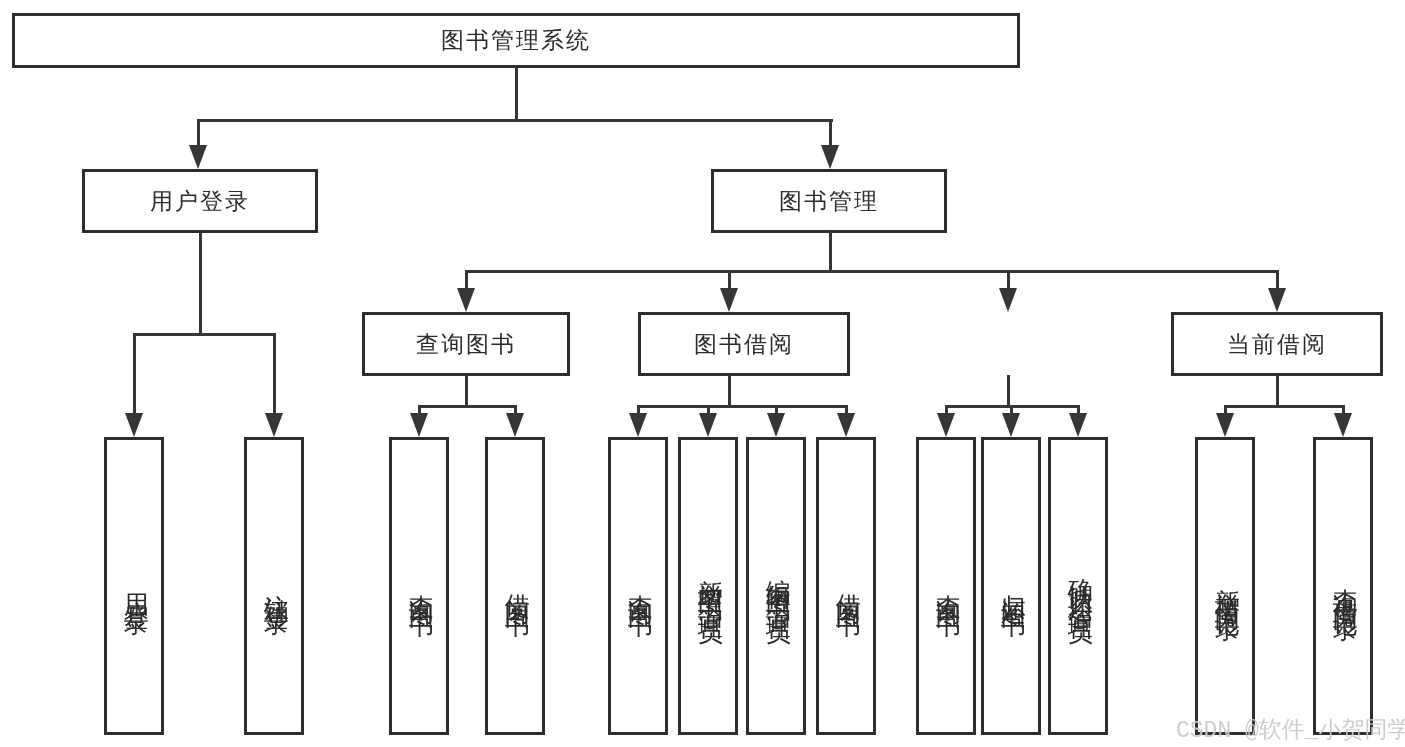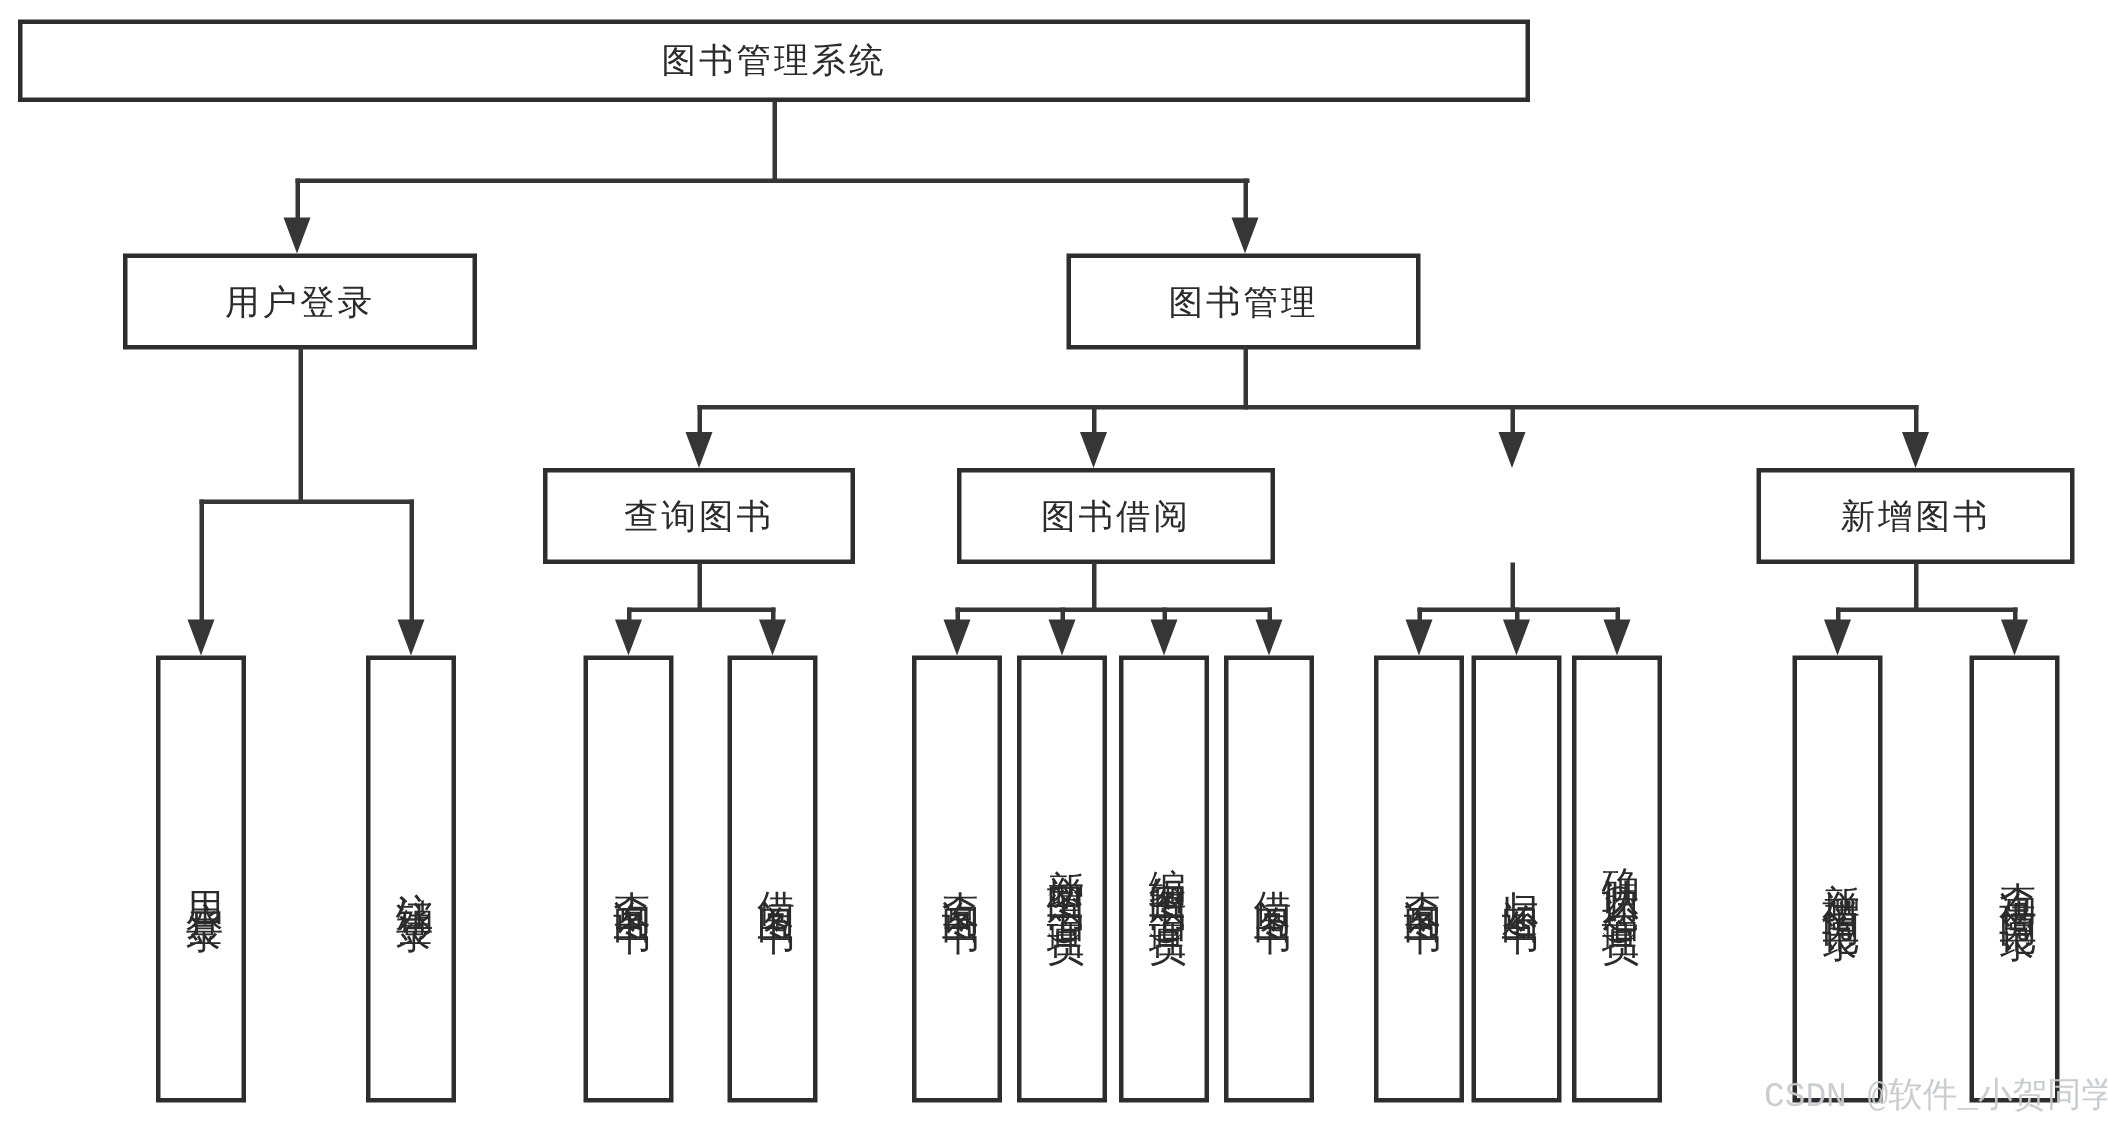--- a/index.html
+++ b/index.html
@@ -107,21 +107,21 @@
   <div class="arrow" style="left:999px;top:288px;"></div>
   <div class="arrow" style="left:1268px;top:288px;"></div>
 
   <div class="node" style="left:362px;top:312px;width:208px;height:64px;">
     <span class="hlabel">查询图书</span>
   </div>
   <div class="node" style="left:638px;top:312px;width:212px;height:64px;">
     <span class="hlabel">图书借阅</span>
   </div>
   <div class="node" style="left:1171px;top:312px;width:212px;height:64px;">
-    <span class="hlabel">新增图书</span>
+    <span class="hlabel">当前借阅</span>
   </div>
 
   <div class="line" style="left:465px;top:375px;width:3px;height:33px;"></div>
   <div class="line" style="left:418px;top:405px;width:99px;height:3px;"></div>
   <div class="line" style="left:418px;top:405px;width:3px;height:12px;"></div>
   <div class="line" style="left:514px;top:405px;width:3px;height:12px;"></div>
   <div class="arrow" style="left:410px;top:413px;"></div>
   <div class="arrow" style="left:506px;top:413px;"></div>
 
   <div class="line" style="left:728px;top:375px;width:3px;height:33px;"></div>

